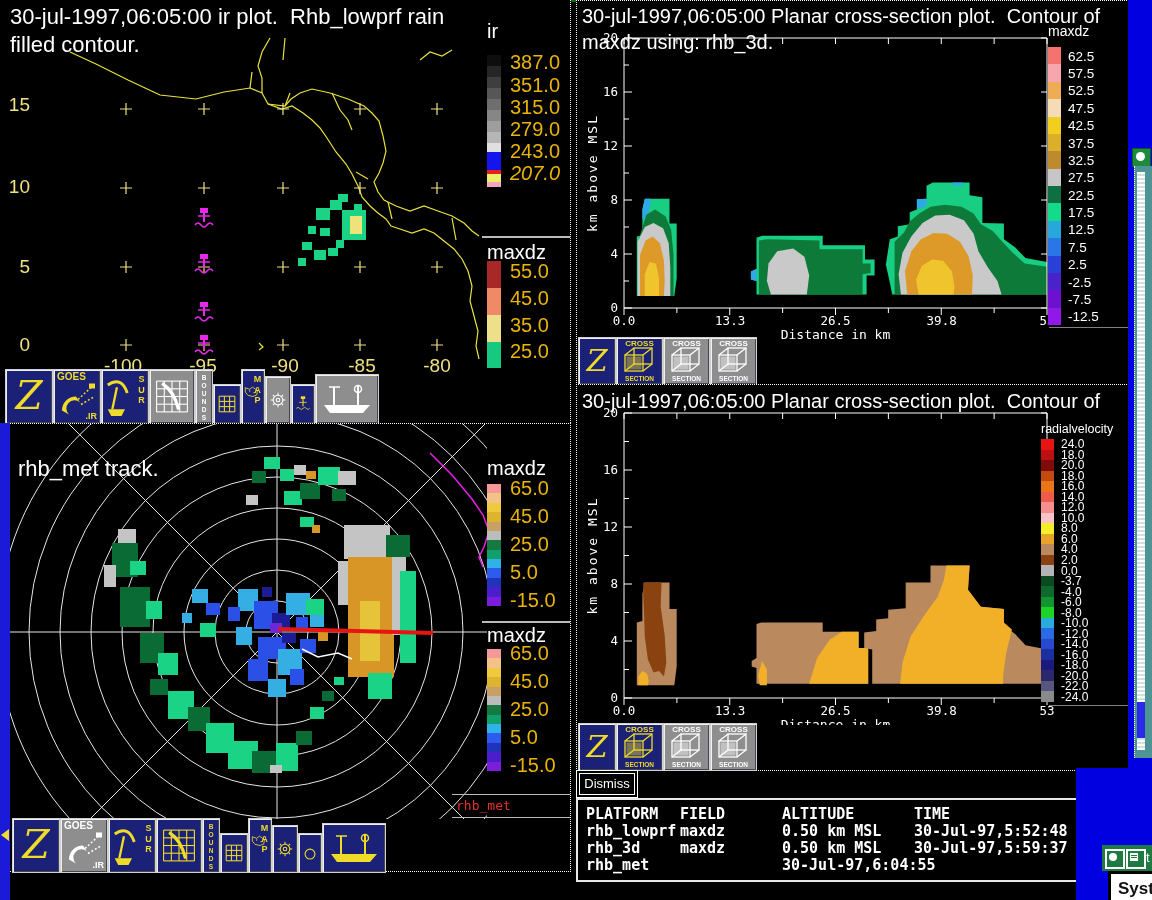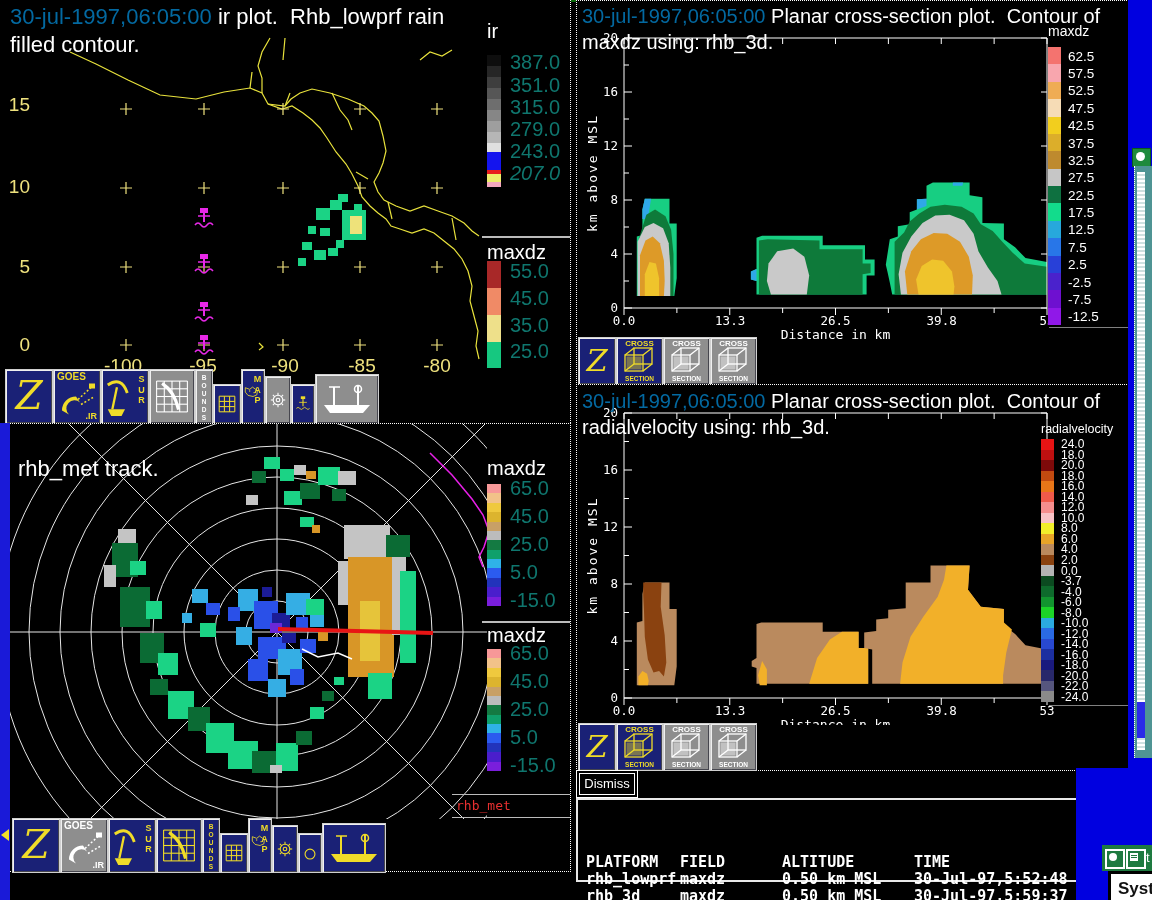--- a/index.html
+++ b/index.html
@@ -1,36 +1,36 @@
 <!DOCTYPE html>
 <html><head>
 <meta charset="utf-8">
 <style>
   html,body{margin:0;padding:0;background:#000;}
   .screen{position:relative;width:1152px;height:900px;background:#000;overflow:hidden;
           font-family:"Liberation Sans",sans-serif;}
   .abs{position:absolute;}
   .ttl{font-size:22px;white-space:pre;line-height:26px;}
   .xs-ttl{font-size:20px;white-space:pre;line-height:25px;}
-  .y{color:#0369a1}.w{color:#FFFFFF}
+  .y{color:#ffffff}.w{color:#FFFFFF}
   .panel{position:absolute;background:#000;}
   .dotted-r{border-right:1px dotted #fff;}
   .dotted-all{border:1px dotted #fff;}
   .dotted-trb{border-top:1px dotted #fff;border-right:1px dotted #fff;border-bottom:1px dotted #fff;}
-  .cb-label{position:absolute;color:#0f766e;font-size:20px;transform:translateY(-50%);white-space:pre;}
+  .cb-label{position:absolute;color:#eab308;font-size:20px;transform:translateY(-50%);white-space:pre;}
   .tbtn{position:absolute;background:#1A2176;border:1px solid #D0D0D0;
         box-shadow:inset 1px 1px 0 #EFEFEF,inset -1px -1px 0 #46464E;overflow:hidden;}
   .tbtn.gray{background:#8E8E8E;}
   .tbtn svg{position:absolute;left:0;top:0;width:100%;height:100%;}
   .tlabel{position:absolute;font-weight:bold;line-height:1;}
   .vlabel{position:absolute;white-space:pre;text-align:center;font-weight:bold;}
   .tablepanel{position:absolute;left:576px;top:798px;width:500px;height:80px;background:#000;
         border:2px solid #E8E8E8;font-family:"DejaVu Sans Mono","Liberation Mono",monospace;
         font-weight:bold;font-size:15px;color:#fff;}
-  .tcell{position:absolute;white-space:pre;margin-top:48px;}
+  .tcell{position:absolute;white-space:pre;}
   .dismiss{position:absolute;left:579px;top:773px;width:54px;height:20px;background:#000;
         border:1px solid #fff;outline:1px solid #fff;outline-offset:2px;color:#fff;
         font-size:13px;text-align:center;line-height:20px;}
   .terminal{position:absolute;left:8px;top:871px;width:422px;height:28px;background:#F2EDD6;
         overflow:hidden;border-top:1px dotted #fff;border-right:1px dotted #fff;}
   .term-grip{position:absolute;left:0;top:0;width:10px;height:28px;background:#9A9A9A;
         background-image:repeating-linear-gradient(45deg,#777 0 2px,#bbb 2px 4px);}
   .term-text{position:absolute;left:16px;top:-7px;color:#6A6A52;font-weight:bold;
         font-family:"DejaVu Sans Mono",monospace;font-size:15px;white-space:pre;}
   .term-cursor{position:absolute;left:17px;top:14px;width:9px;height:12px;border:1px solid #2FA02F;}
@@ -770,21 +770,20 @@
         <text x="41" y="32" text-anchor="end" fill="#fff" font-size="12.5" font-family="DejaVu Sans Mono,monospace">20</text>
         <text x="47" y="330" text-anchor="middle" fill="#fff" font-size="12.5" font-family="DejaVu Sans Mono,monospace">0.0</text>
         <text x="153.1490566037736" y="330" text-anchor="middle" fill="#fff" font-size="12.5" font-family="DejaVu Sans Mono,monospace">13.3</text>
         <text x="258.5" y="330" text-anchor="middle" fill="#fff" font-size="12.5" font-family="DejaVu Sans Mono,monospace">26.5</text>
         <text x="364.64905660377354" y="330" text-anchor="middle" fill="#fff" font-size="12.5" font-family="DejaVu Sans Mono,monospace">39.8</text>
         <text x="470" y="330" text-anchor="middle" fill="#fff" font-size="12.5" font-family="DejaVu Sans Mono,monospace">53</text>
         <text x="258.5" y="344" text-anchor="middle" fill="#fff" font-size="13" font-family="DejaVu Sans Mono,monospace">Distance in km</text>
         <text x="0" y="0" text-anchor="middle" fill="#fff" font-size="13" font-family="DejaVu Sans Mono,monospace" letter-spacing="2" transform="translate(20,170.5) rotate(-90)">km above MSL</text>
       </svg>
     <div class="abs xs-ttl" style="left:5px;top:4px;"><span class="y">30-jul-1997,06:05:00</span><span class="w"> Planar cross-section plot.  Contour of</span></div>
-    <div class="abs xs-ttl w" style="left:5px;top:30px;">radialvelocity using: rhb_3d.</div>
     <div id="xs2-cb">
         <div style="position: absolute; left: 464px; top: 37px; color: rgb(255, 255, 255); font-size: 12.5px; font-family: &quot;Liberation Sans&quot;, sans-serif;">radialvelocity</div>
         <div style="position: absolute; left: 464px; top: 54px; width: 13px;">
           <div style="height: 10.52px; background: rgb(232, 20, 20);"></div>
           <div style="height: 10.52px; background: rgb(190, 16, 16);"></div>
           <div style="height: 10.52px; background: rgb(126, 10, 10);"></div>
           <div style="height: 10.52px; background: rgb(194, 74, 16);"></div>
           <div style="height: 10.52px; background: rgb(232, 118, 24);"></div>
           <div style="height: 10.52px; background: rgb(239, 90, 74);"></div>
           <div style="height: 10.52px; background: rgb(245, 142, 142);"></div>

